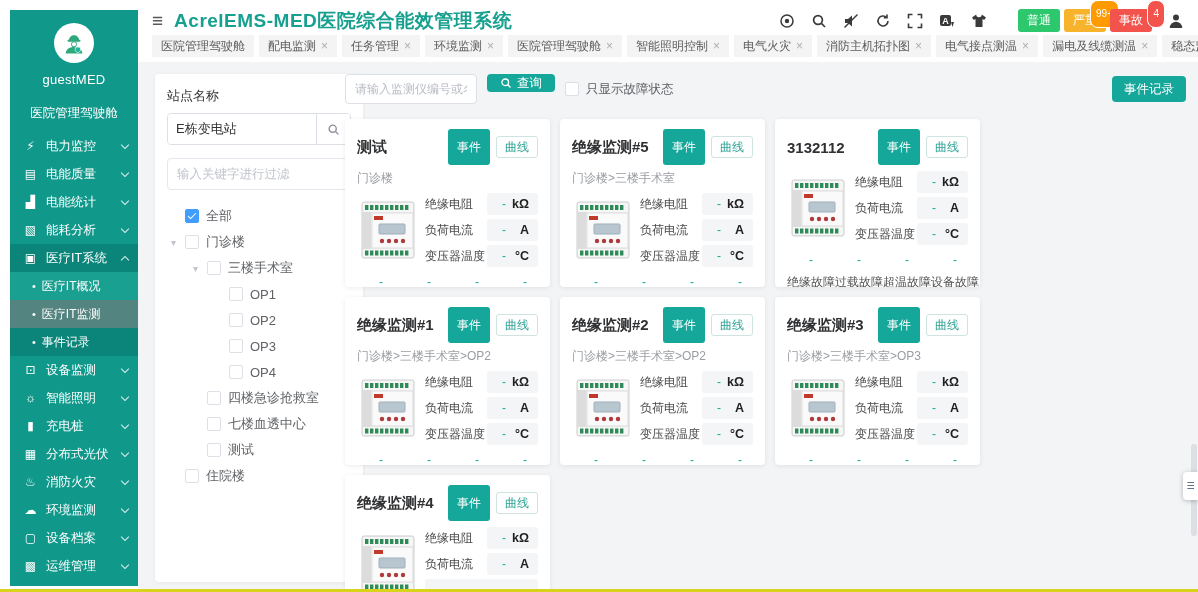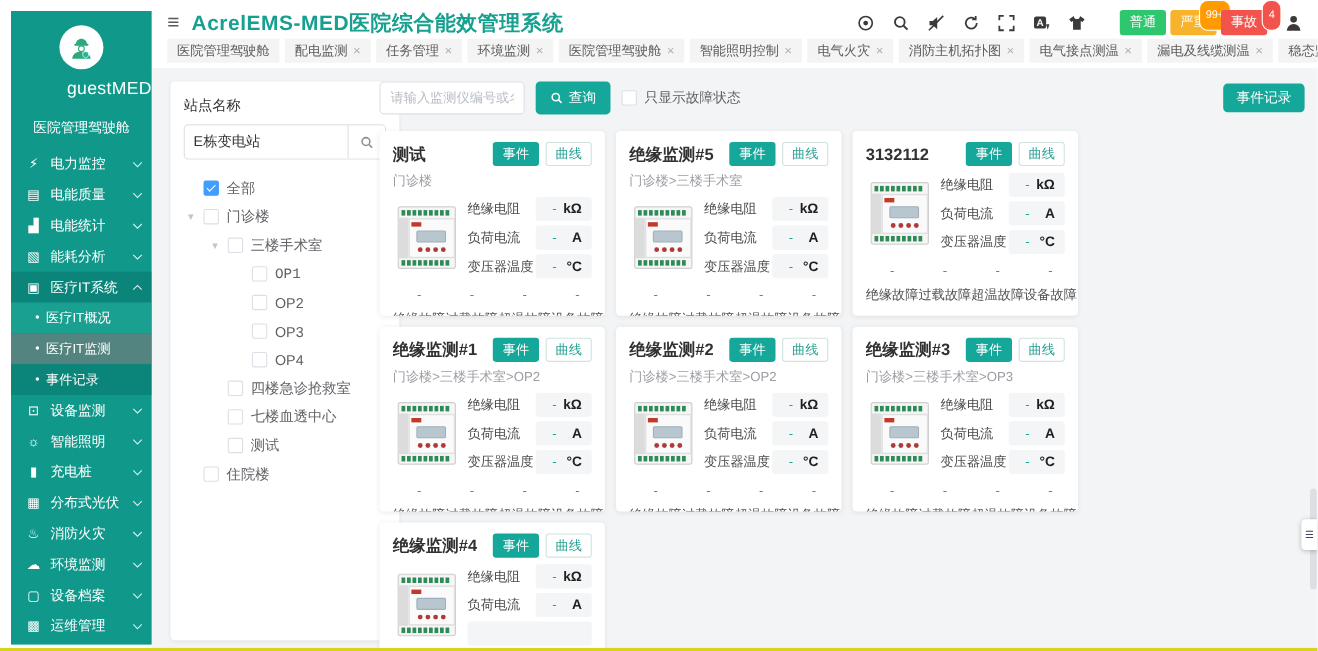--- a/index.html
+++ b/index.html
@@ -6,21 +6,21 @@
   html,body { width:1198px; height:592px; overflow:hidden; background:#fff;
     font-family:"Liberation Sans","DejaVu Sans",sans-serif; }
   .app { position:relative; width:1198px; height:592px; background:#fff; overflow:hidden; }
 
   
   .sidebar { position:absolute; left:10px; top:10px; width:128px; height:576px;
     background:#10998b; color:#fff; overflow:hidden; }
   .avatar-wrap { display:flex; justify-content:center; padding-top:13px; }
   .avatar { width:40px; height:40px; border-radius:50%; background:#fff; display:flex;
     align-items:center; justify-content:center; }
-  .side-user { text-align:right; font-size:16px; margin-top:9px; letter-spacing:.3px; }
+  .side-user { text-align:center; font-size:13px; margin-top:9px; letter-spacing:.3px; }
   .side-home { text-align:center; font-size:12.5px; margin-top:18px; margin-bottom:10px; cursor:pointer; }
   .side-item { height:28px; display:flex; align-items:center; padding:0 10px 0 12px;
     font-size:12.5px; cursor:pointer; white-space:nowrap; }
   .side-item .glyph { width:17px; font-size:12px; text-align:center; margin-right:7px; flex:none; }
   .chev { width:6px; height:6px; border-right:1.4px solid rgba(255,255,255,.85);
     border-bottom:1.4px solid rgba(255,255,255,.85); transform:rotate(45deg);
     margin-left:auto; margin-top:-3px; flex:none; }
   .chev.up { transform:rotate(-135deg); margin-top:3px; }
   .it-section { background:#0b857a; }
   .sub-item { height:28px; display:flex; align-items:center; padding-left:22px;
@@ -78,33 +78,33 @@
   .cb.on::after { content:""; position:absolute; left:4px; top:1px; width:3px; height:7px;
     border:solid #fff; border-width:0 1.5px 1.5px 0; transform:rotate(45deg); }
 
   .main { position:absolute; left:207px; top:12px; right:12px; bottom:0; }
   .toolbar { display:flex; align-items:flex-start; gap:10px; height:32px; }
   .mon-input { width:132px; height:30px; border:1px solid #dcdfe6; border-radius:4px;
     padding:0 9px; font-size:12px; color:#333; outline:none; background:#fff; font-family:inherit; }
   .mon-input::placeholder { color:#b8bcc4; }
   .btn { border:none; border-radius:4px; background:#15a79a; color:#fff; font-size:12.5px;
     cursor:pointer; font-family:inherit; display:inline-flex; align-items:center; gap:5px; }
-  .btn-query { height:30px; padding:0 13px; }
+  .btn-query { height:18px; padding:0 13px; }
   .cbx-wrap { display:flex; align-items:center; gap:7px; height:30px; cursor:pointer; }
   .cbx { width:14px; height:14px; border:1px solid #dcdfe6; border-radius:2px; background:#fff; }
   .cbx-label { font-size:12.5px; color:#606266; }
   .btn-eventlog { margin-left:auto; height:26px; padding:0 12px; margin-top:2px; }
 
   .grid { margin-top:13px; display:grid; grid-template-columns:repeat(3,205px); gap:10px; }
   .card { background:#fff; border-radius:4px; box-shadow:0 1px 5px rgba(0,0,0,.08);
     height:168px; padding:10px 12px; overflow:hidden; }
   .card-head { display:flex; align-items:center; }
   .card-title { flex:1; font-size:15px; font-weight:700; color:#303133; white-space:nowrap;
     overflow:hidden; }
-  .btn-event { height:22px; padding:0 9px; font-size:12px; border-radius:3px; flex:none; }
+  .btn-event { height:36px; padding:0 9px; font-size:12px; border-radius:3px; flex:none; }
   .btn-curve { height:22px; padding:0 8px; font-size:12px; border-radius:3px; margin-left:6px;
     background:#fff; border:1px solid #cfe3e0; color:#2aa193; cursor:pointer; flex:none;
     font-family:inherit; }
   .card-loc { font-size:12px; color:#9a9da2; margin-top:5px; white-space:nowrap; }
   .card-body { display:flex; align-items:center; margin-top:6px; gap:6px; }
   .dev-img { width:62px; height:72px; flex:none; }
   .metrics { flex:1; display:flex; flex-direction:column; gap:4px; }
   .metric { display:flex; align-items:center; height:22px; }
   .m-label { width:62px; flex:none; font-size:12px; color:#4a4a4a; }
   .m-pill { flex:1; height:22px; background:#f4f5f6; border-radius:3px; display:flex;
@@ -371,38 +371,39 @@
       <div class="tp-label">站点名称</div>
       <div class="station-input">
         <input value="E栋变电站" style="">
         <span class="seg-btn">
           <svg width="13" height="13" viewBox="0 0 16 16" fill="none" stroke="currentColor" stroke-width="1.7">
               <circle cx="7" cy="7" r="4.4"></circle>
               <line x1="10.4" y1="10.4" x2="14" y2="14"></line>
             </svg>
         </span>
       </div>
+      <input class="filter-input" placeholder="输入关键字进行过滤" style="">
       <div class="tree">
 
       <div class="tnode" style="padding-left: 4px;">
             <span class="caret">▾</span>
             <span class="cb on"></span>
             <span>全部</span>
           </div>
           <div class="tnode" style="padding-left: 4px;">
             <span class="caret on">▾</span>
             <span class="cb"></span>
             <span>门诊楼</span>
           </div>
           <div class="tnode" style="padding-left: 26px;">
             <span class="caret on">▾</span>
             <span class="cb"></span>
             <span>三楼手术室</span>
           </div>
-          <div class="tnode" style="padding-left: 48px; font-family: Liberation Mono, monospace;">
+          <div class="tnode" style="padding-left: 48px;">
             <span class="caret">▾</span>
             <span class="cb"></span>
             <span>OP1</span>
           </div>
           <div class="tnode" style="padding-left: 48px;">
             <span class="caret">▾</span>
             <span class="cb"></span>
             <span>OP2</span>
           </div>
           <div class="tnode" style="padding-left: 48px;">

